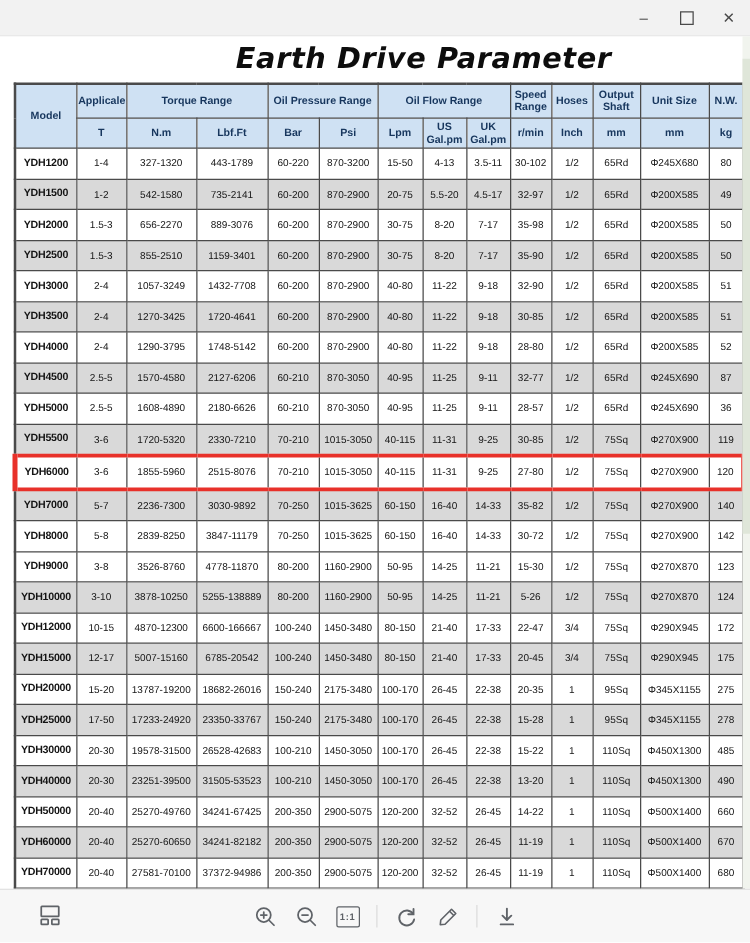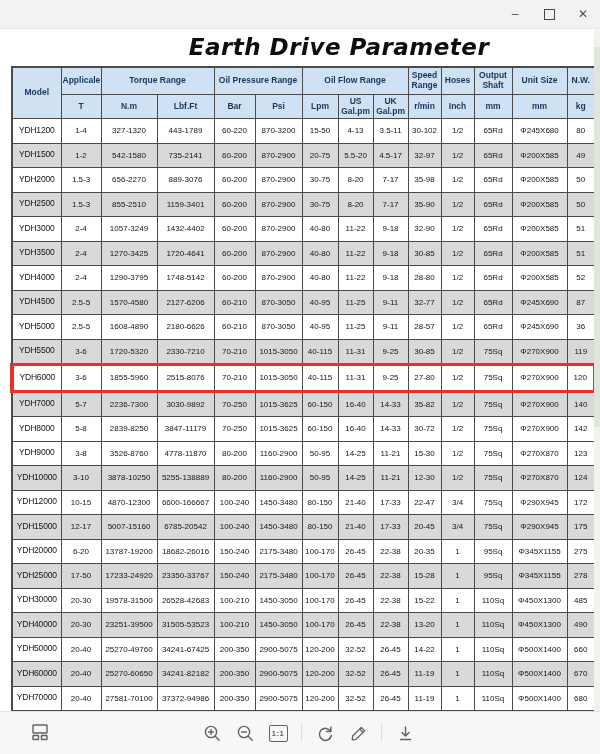--- a/index.html
+++ b/index.html
@@ -38,21 +38,21 @@
     text-align:center; vertical-align:middle; padding:0 1px;
     overflow:hidden; line-height:1.15;
   }
   .param thead th {
     background:var(--header-bg); color:var(--header-text);
     font-size:8.5px; font-weight:bold;
   }
   .param thead tr.h1 th { height:26px; }
   .param thead tr.h2 th { height:23px; }
   .param tbody td { font-size:8px; color:#141414; height:23.5px; background:#ffffff; }
-  .param tbody td:first-child { font-weight:normal; font-size:8.5px; letter-spacing:-0.2px; }
+  .param tbody td:first-child { font-weight:bold; font-size:8.5px; letter-spacing:-0.2px; }
   .param tr.shaded td { background:var(--shaded-row); }
   .param .dash-left { border-left:1px dashed var(--table-border); }
   .param tr.highlighted td { border-top:3px solid var(--highlight); border-bottom:3px solid var(--highlight); }
   .param tr.highlighted td:first-child { border-left:4px solid var(--highlight); }
   .param tr.highlighted td:last-child  { border-right:4px solid var(--highlight); }
 
   
   .scroll-track {
     position:absolute; top:29px; bottom:43px; right:0; width:6px;
     background:#f1f4ee;
@@ -203,21 +203,21 @@
         <td>35-90</td>
         <td>1/2</td>
         <td>65Rd</td>
         <td>Φ200X585</td>
         <td>50</td>
       </tr>
       <tr>
         <td>YDH3000</td>
         <td>2-4</td>
         <td>1057-3249</td>
-        <td class="dash-left">1432-4402</td>
+        <td class="dash-left">1432-7708</td>
         <td>60-200</td>
         <td class="dash-left">870-2900</td>
         <td>40-80</td>
         <td class="dash-left">11-22</td>
         <td class="dash-left">9-18</td>
         <td>32-90</td>
         <td>1/2</td>
         <td>65Rd</td>
         <td>Φ200X585</td>
         <td>51</td>
@@ -369,21 +369,21 @@
       <tr class="shaded">
         <td>YDH10000</td>
         <td>3-10</td>
         <td>3878-10250</td>
         <td class="dash-left">5255-138889</td>
         <td>80-200</td>
         <td class="dash-left">1160-2900</td>
         <td>50-95</td>
         <td class="dash-left">14-25</td>
         <td class="dash-left">11-21</td>
-        <td>12-30</td>
+        <td>5-26</td>
         <td>1/2</td>
         <td>75Sq</td>
         <td>Φ270X870</td>
         <td>124</td>
       </tr>
       <tr>
         <td>YDH12000</td>
         <td>10-15</td>
         <td>4870-12300</td>
         <td class="dash-left">6600-166667</td>
@@ -409,21 +409,21 @@
         <td class="dash-left">21-40</td>
         <td class="dash-left">17-33</td>
         <td>20-45</td>
         <td>3/4</td>
         <td>75Sq</td>
         <td>Φ290X945</td>
         <td>175</td>
       </tr>
       <tr>
         <td>YDH20000</td>
-        <td>6-20</td>
+        <td>15-20</td>
         <td>13787-19200</td>
         <td class="dash-left">18682-26016</td>
         <td>150-240</td>
         <td class="dash-left">2175-3480</td>
         <td>100-170</td>
         <td class="dash-left">26-45</td>
         <td class="dash-left">22-38</td>
         <td>20-35</td>
         <td>1</td>
         <td>95Sq</td>

